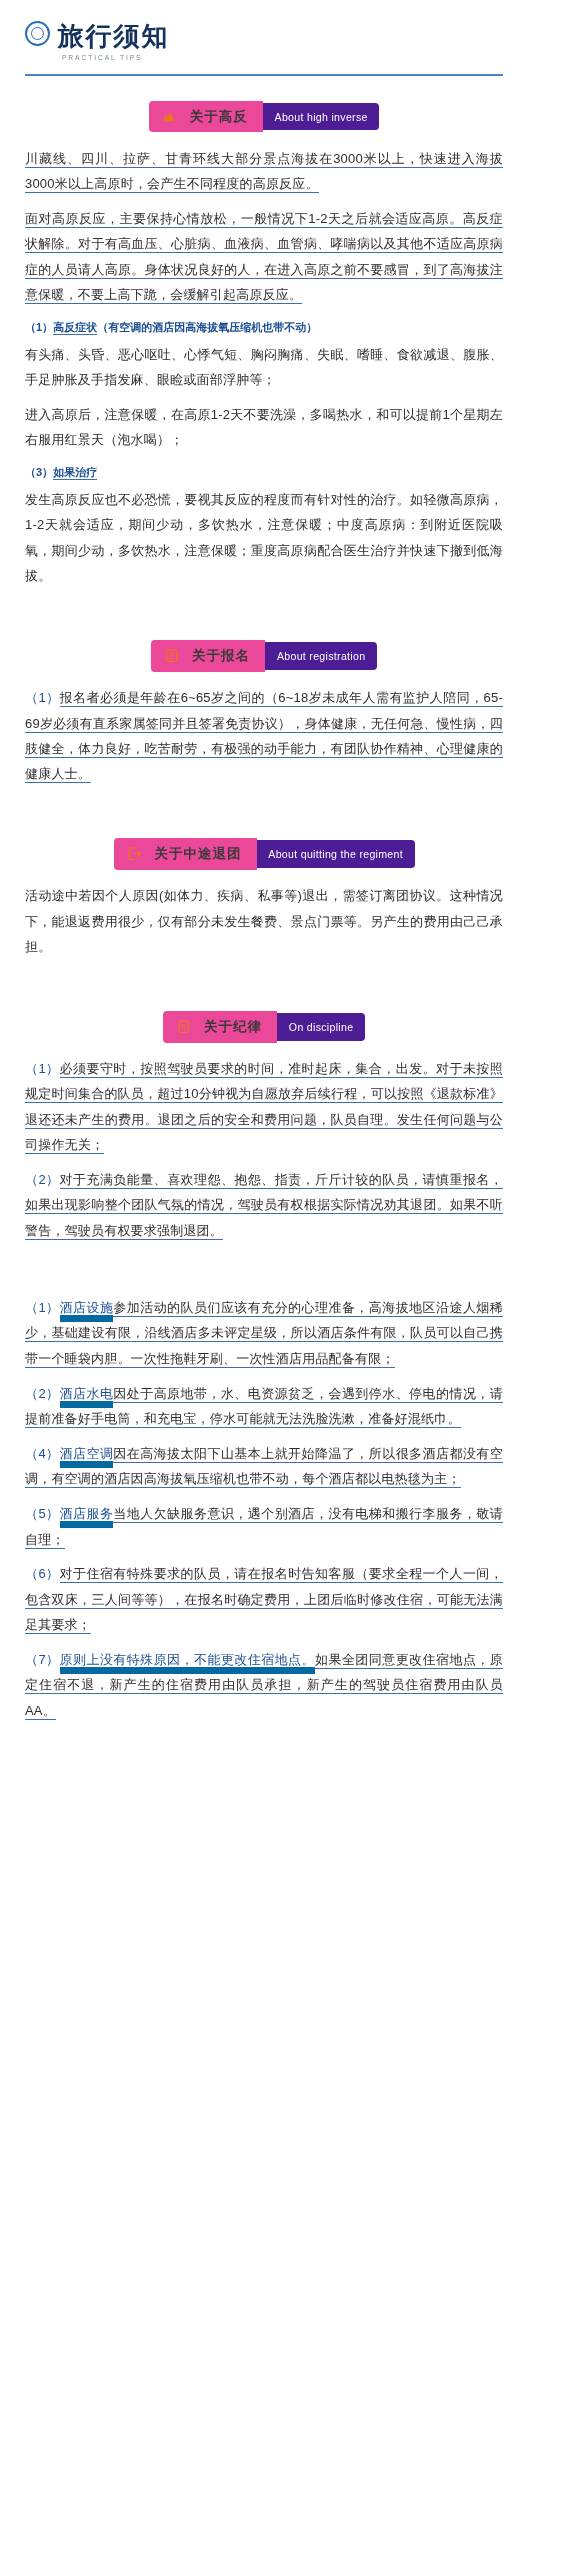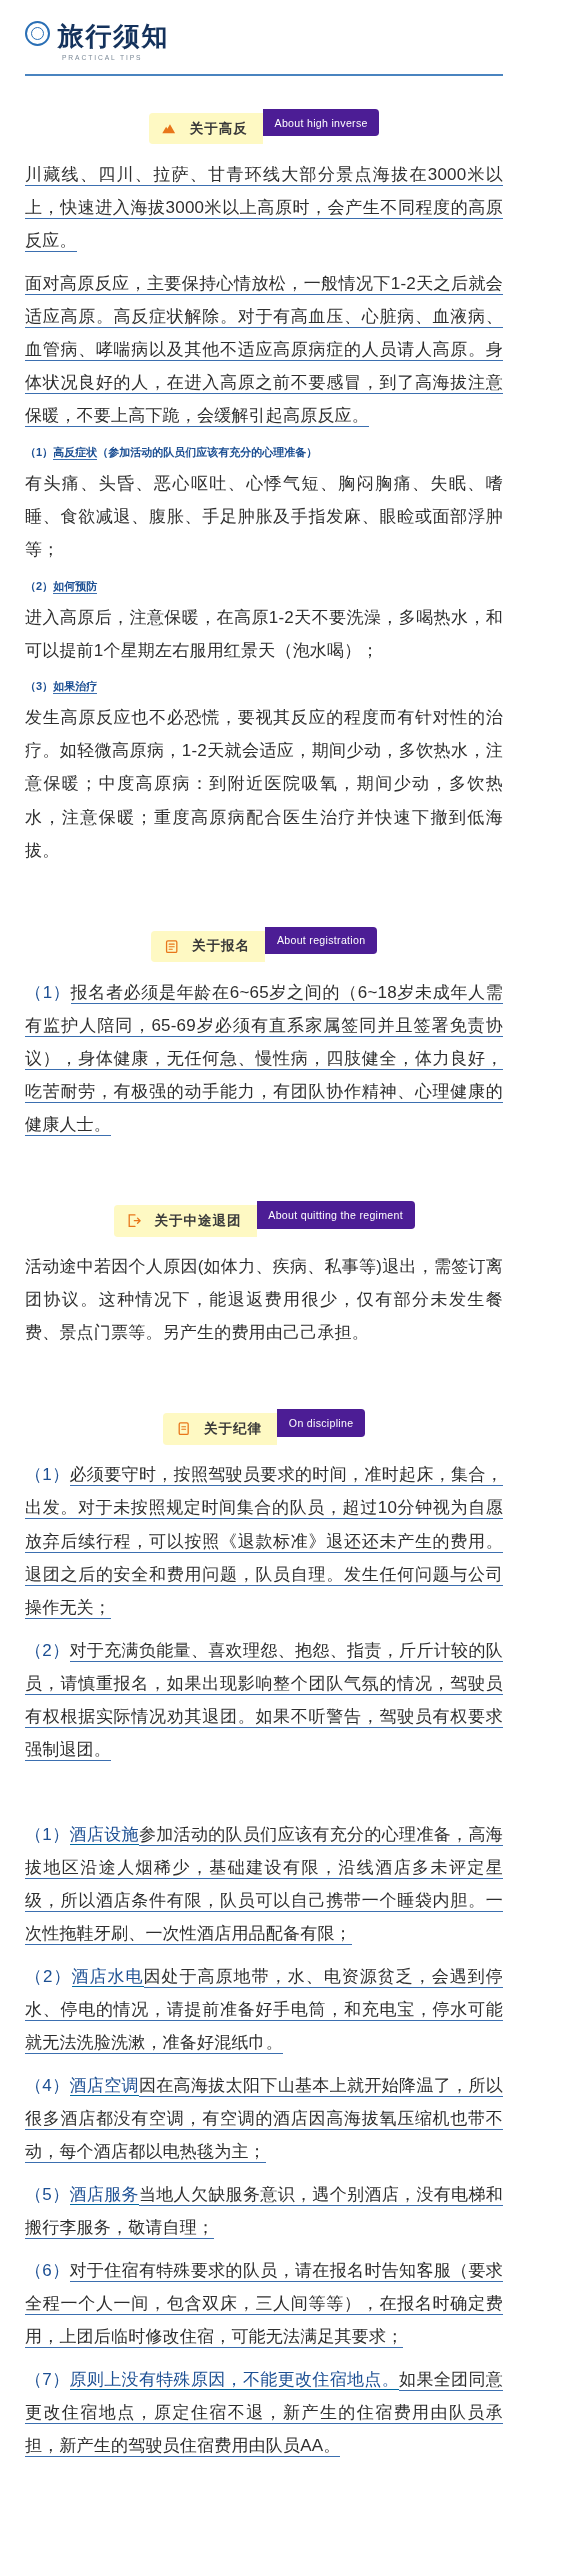--- a/index.html
+++ b/index.html
@@ -82,24 +82,23 @@
     display: flex;
     align-items: center;
     justify-content: center;
     gap: 0;
     margin-bottom: 13.5px;
   }
   .sec-chip {
     display: flex;
     align-items: center;
     gap: 13px;
-    background: #fef9c3;
+    background: #ec4899;
     border-radius: 3.8px 0 0 3.8px;
     padding: 6.7px 15.4px 6.7px 12.5px;
-    margin-top: 12px;
   }
   .sec-ico {
     width: 15.4px;
     height: 15.4px;
     flex: 0 0 auto;
     display: block;
   }
   .sec-cn {
     font-size: 13.5px;
     font-weight: bold;
@@ -112,40 +111,40 @@
     color: #fff;
     font-size: 10.6px;
     padding: 7.7px 11.5px;
     border-radius: 0 3.8px 3.8px 0;
     white-space: nowrap;
     letter-spacing: 0.3px;
   }
 
   
   .para {
-    font-size: 17px;
+    font-size: 13px;
     line-height: 1.95;
     color: #2e2e2e;
     margin: 0 0 9.6px 0;
     text-align: justify;
     letter-spacing: 0.2px;
   }
   .u { border-bottom: 1px solid #3b6fb0; padding-bottom: 1px; }
   .num { color: #1c4f93; }
   .sub-h {
     font-size: 11px;
     color: #1c4f93;
     margin: 7.7px 0 3.8px 0;
     line-height: 1.9;
     font-weight: bold;
   }
   .sub-h .u { border-bottom: 1px solid #3b6fb0; }
 
   .hotel-item { margin: 0 0 9.6px 0; }
-  .hl { border-bottom: 1px solid #0369a1; }
+  .hl { border-bottom: 7px solid #0369a1; }
 
   .spacer-lg { height: 17.3px; }
 </style>
 </head>
 <body>
 
 <div class="page">
 
   <div class="masthead">
     <div class="masthead-row">
@@ -164,27 +163,24 @@
         </svg>
         <span class="sec-cn">关于高反</span>
       </div>
       <div class="sec-en">About high inverse</div>
     </div>
 
     <p class="para"><span class="u">川藏线、四川、拉萨、甘青环线大部分景点海拔在3000米以上，快速进入海拔3000米以上高原时，会产生不同程度的高原反应。</span></p>
     <p class="para"><span class="u">面对高原反应，主要保持心情放松，一般情况下1-2天之后就会适应高原。高反症状解除。对于有高血压、心脏病、血液病、血管病、哮喘病以及其他不适应高原病症的人员请人高原。身体状况良好的人，在进入高原之前不要感冒，到了高海拔注意保暖，不要上高下跪，会缓解引起高原反应。</span></p>
 
     <p class="sub-h">
-      <span class="num">（1）</span><span class="u">高反症状</span><span>（参加活动的队员们应该有充分的心理准备）</span>
+      <span class="num">（1）</span><span class="u">高反症状</span><span>（有空调的酒店因高海拔氧压缩机也带不动）</span>
     </p>
     <p class="para">有头痛、头昏、恶心呕吐、心悸气短、胸闷胸痛、失眠、嗜睡、食欲减退、腹胀、手足肿胀及手指发麻、眼睑或面部浮肿等；</p>
 
-    <p class="sub-h">
-      <span class="num">（2）</span><span class="u">如何预防</span>
-    </p>
     <p class="para">进入高原后，注意保暖，在高原1-2天不要洗澡，多喝热水，和可以提前1个星期左右服用红景天（泡水喝）；</p>
 
     <p class="sub-h">
       <span class="num">（3）</span><span class="u">如果治疗</span>
     </p>
     <p class="para">发生高原反应也不必恐慌，要视其反应的程度而有针对性的治疗。如轻微高原病，1-2天就会适应，期间少动，多饮热水，注意保暖；中度高原病：到附近医院吸氧，期间少动，多饮热水，注意保暖；重度高原病配合医生治疗并快速下撤到低海拔。</p>
   </div>
 
   <div class="spacer-lg"></div>
 

